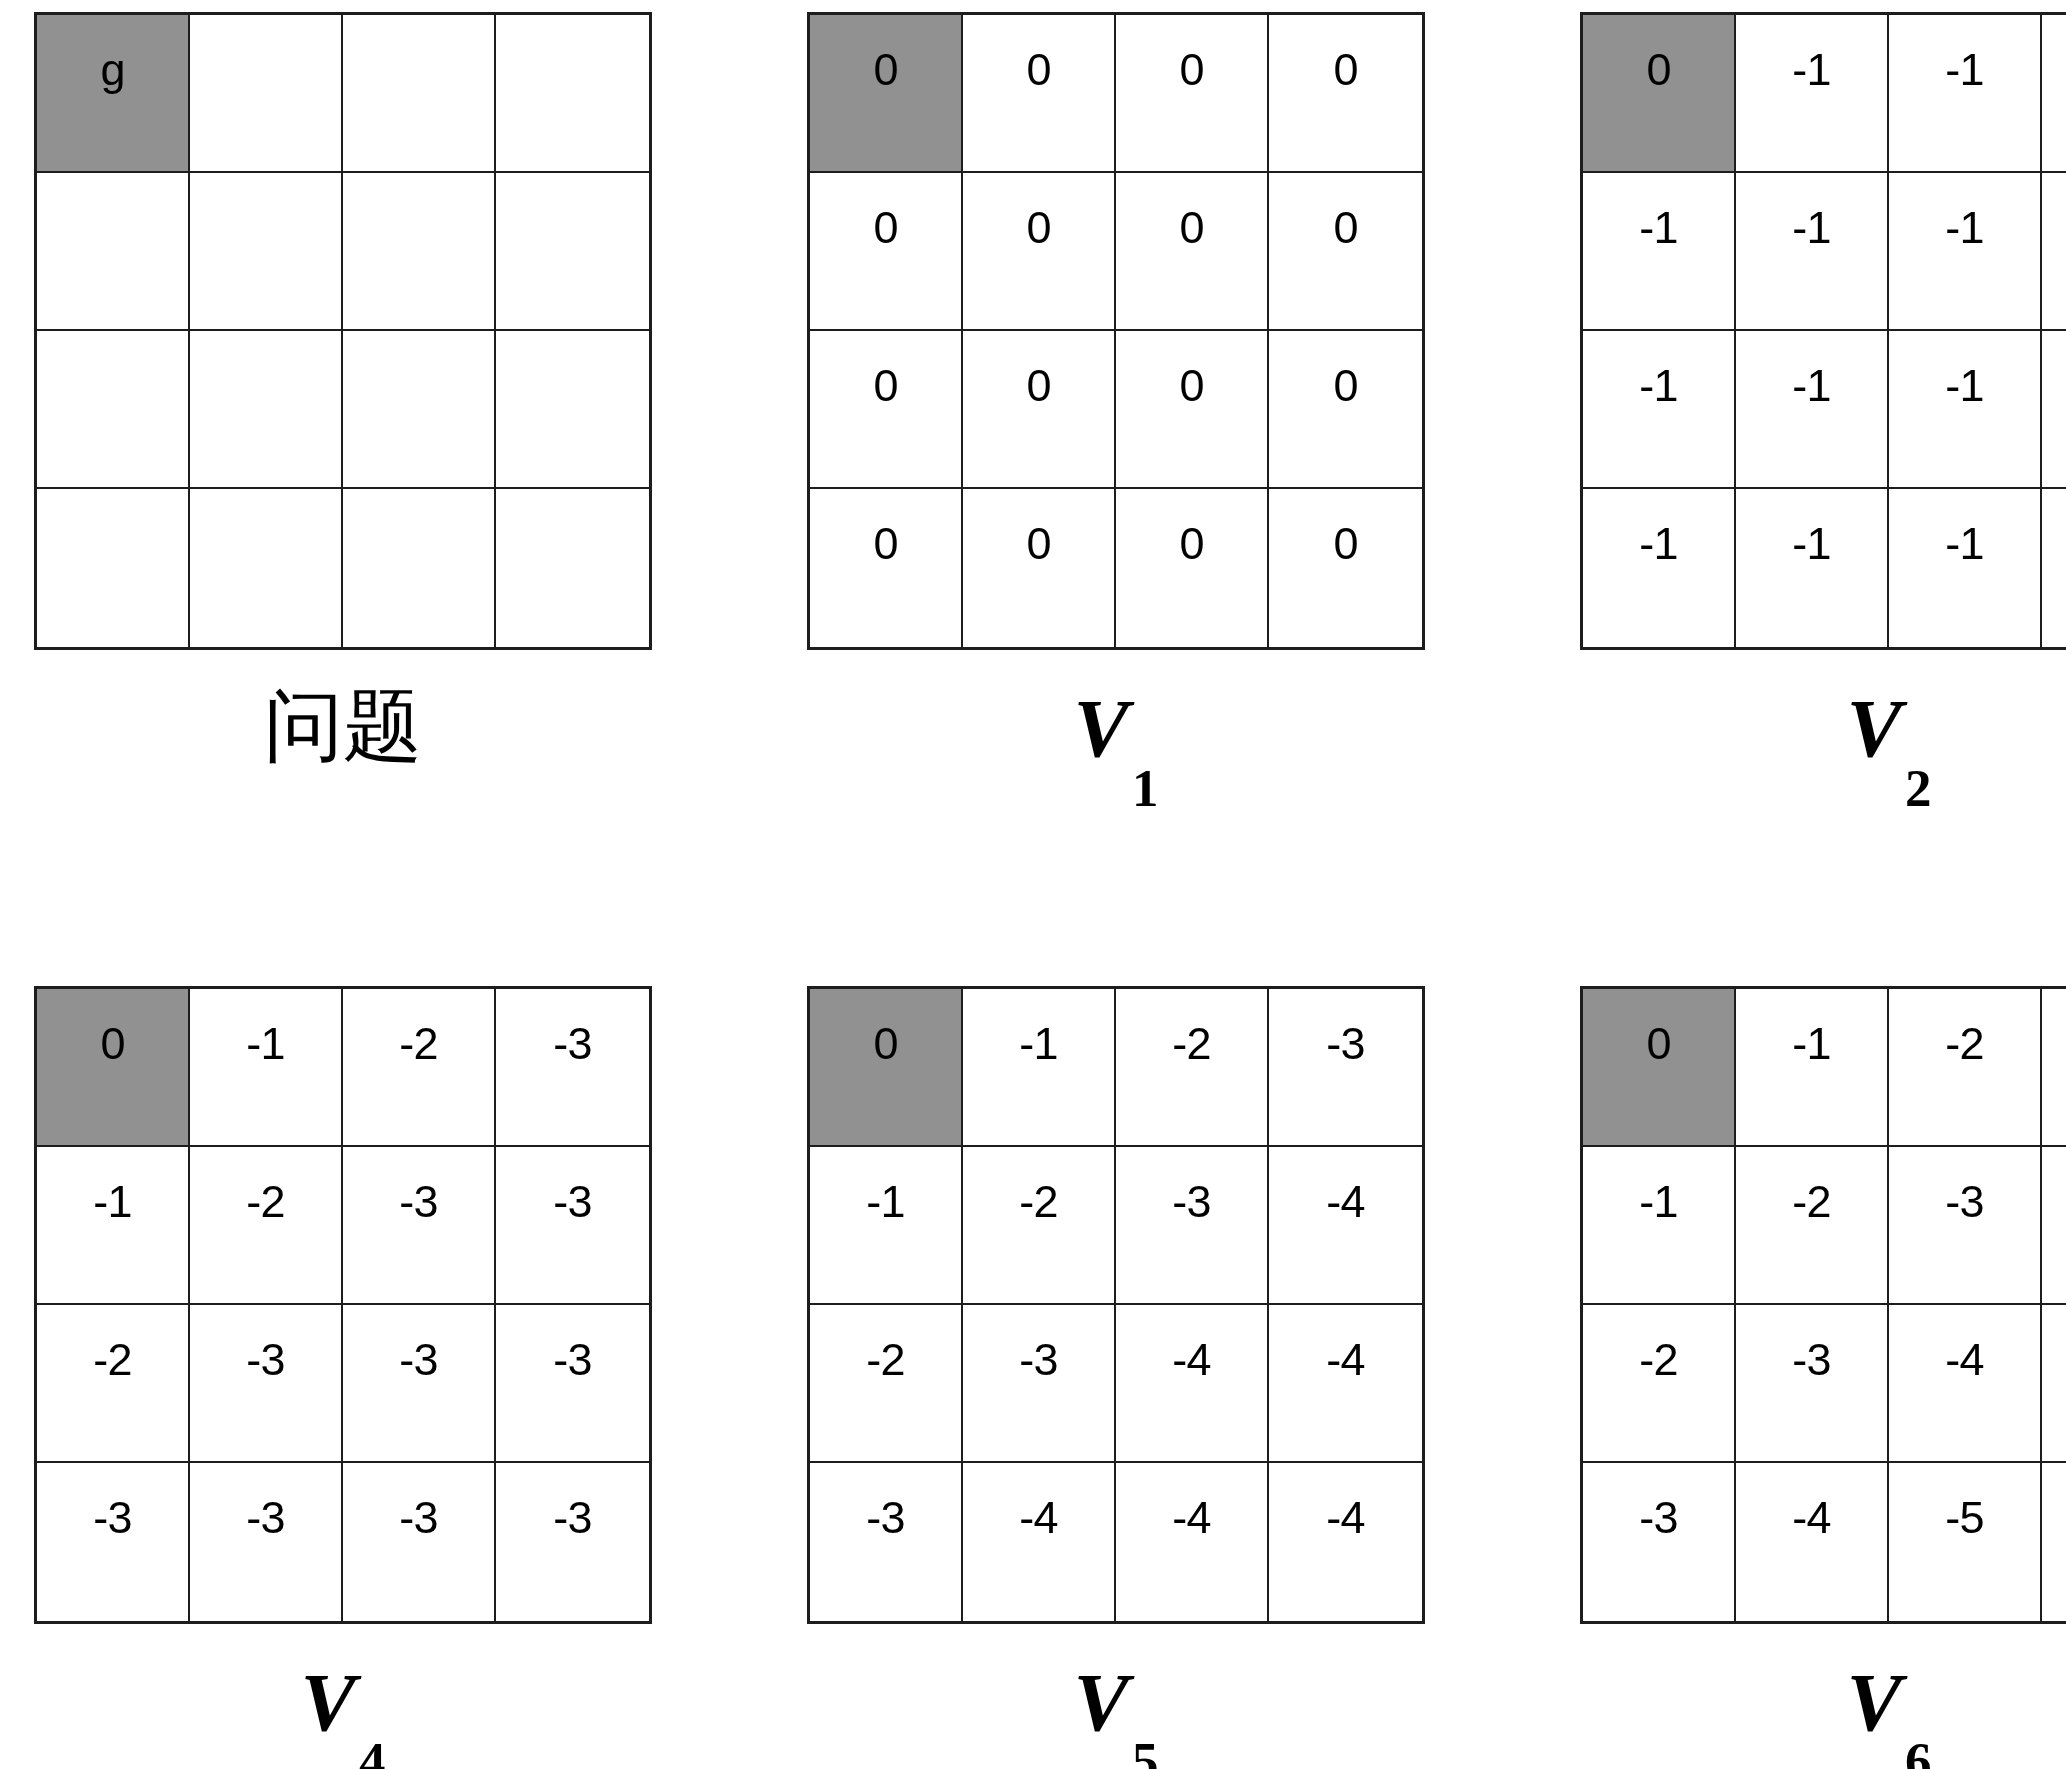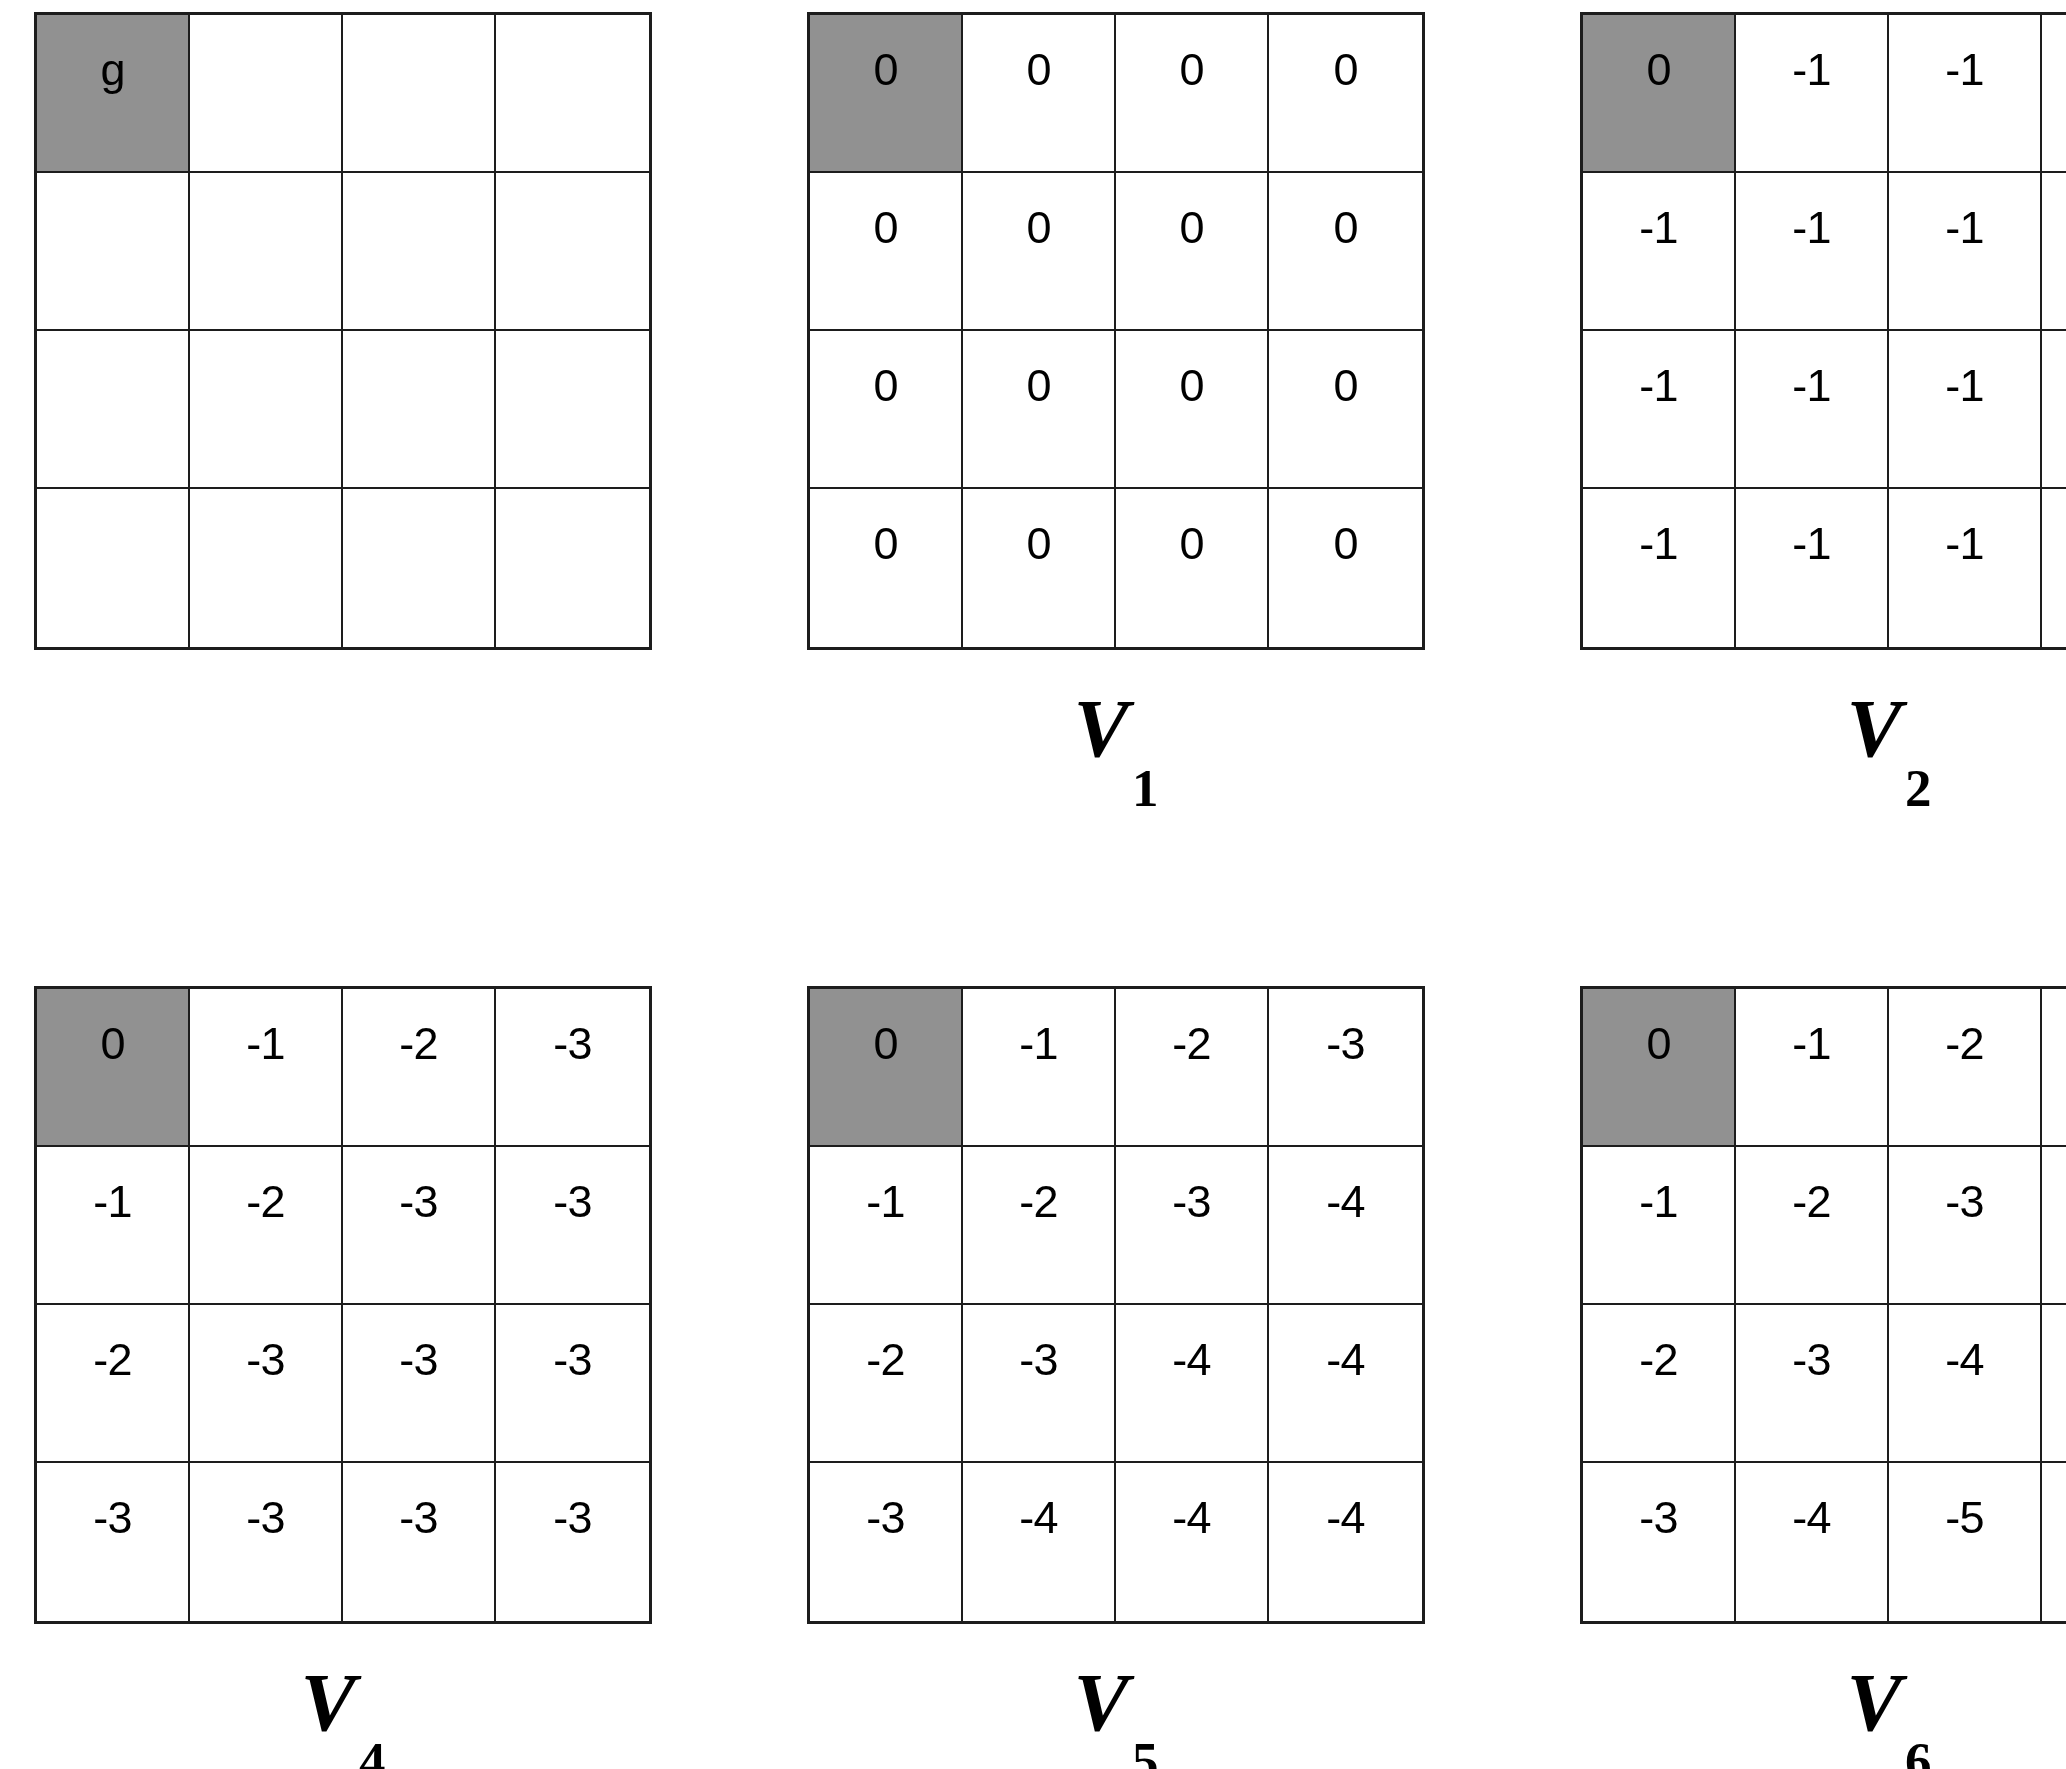--- a/index.html
+++ b/index.html
@@ -125,20 +125,23 @@
           <div class="cell col-last empty"></div>
           <div class="cell empty"></div>
           <div class="cell empty"></div>
           <div class="cell empty"></div>
           <div class="cell col-last empty"></div>
           <div class="cell row-last empty"></div>
           <div class="cell row-last empty"></div>
           <div class="cell row-last empty"></div>
           <div class="cell col-last row-last empty"></div>
         </div>
+        <div class="caption">
+          <span class="cjk">问题</span>
+        </div>
       </div>
       <div class="panel">
         <div class="grid">
           <div class="cell goal">0</div>
           <div class="cell">0</div>
           <div class="cell">0</div>
           <div class="cell col-last">0</div>
           <div class="cell">0</div>
           <div class="cell">0</div>
           <div class="cell">0</div>

